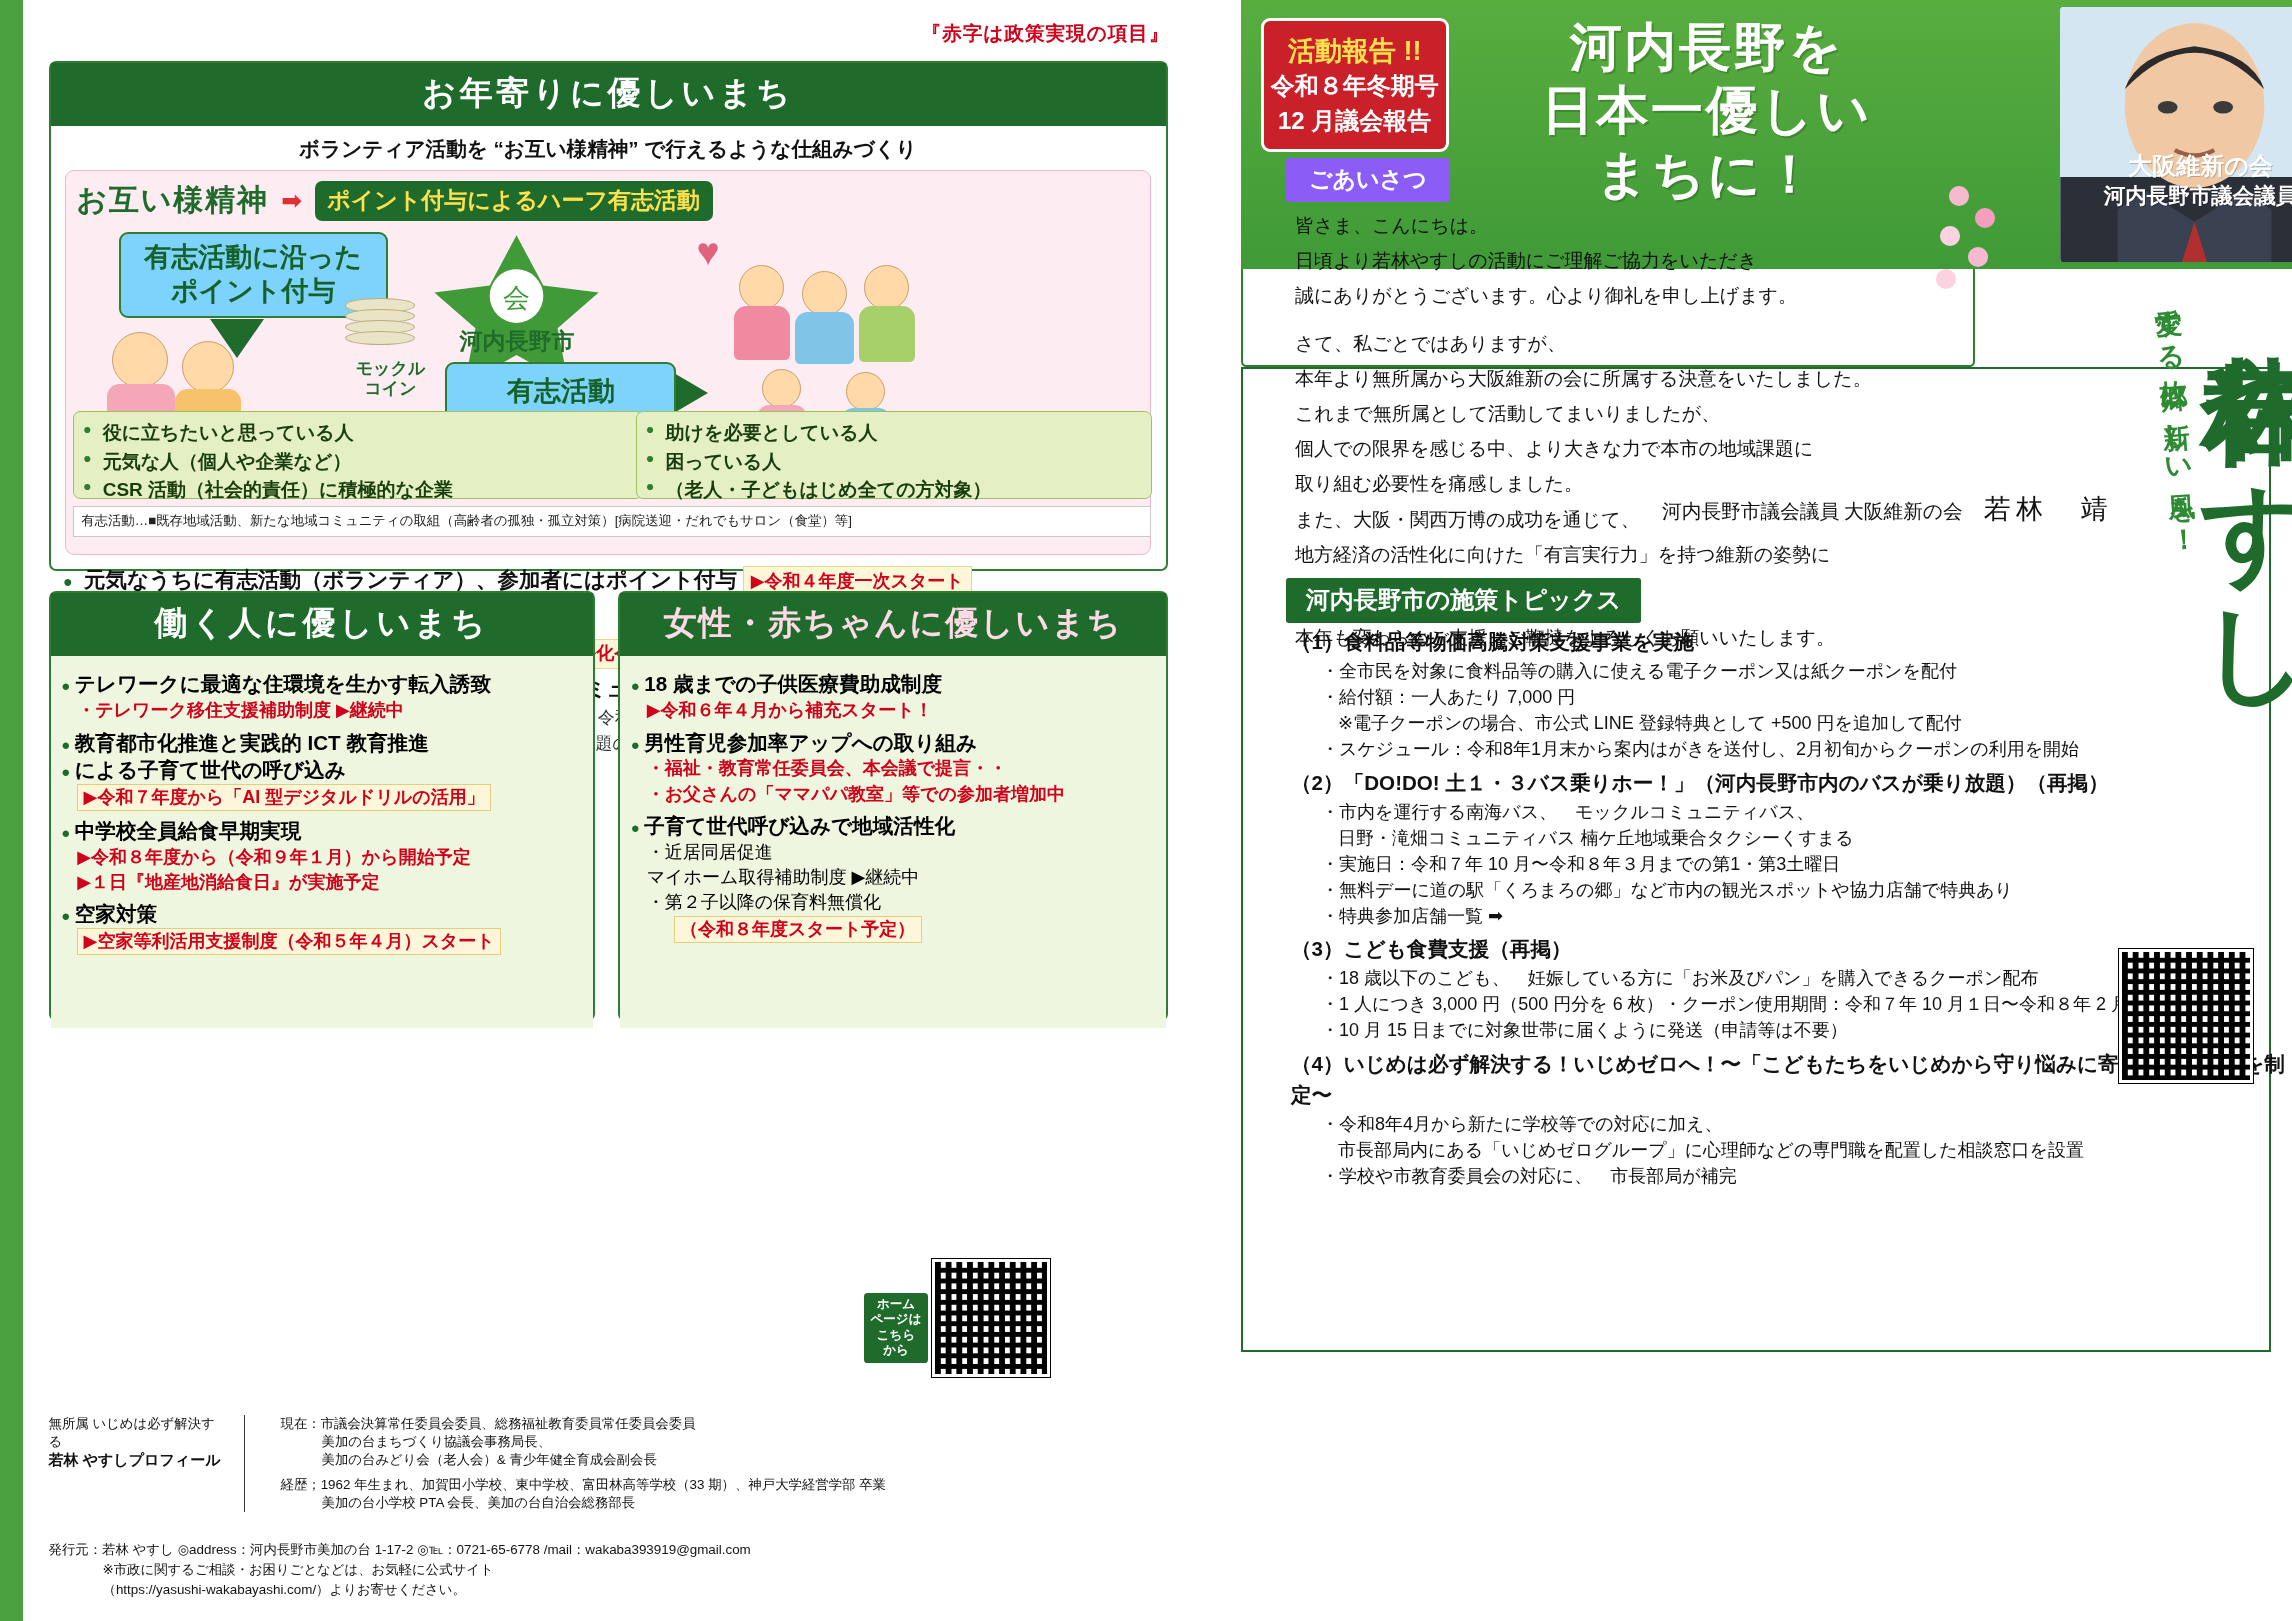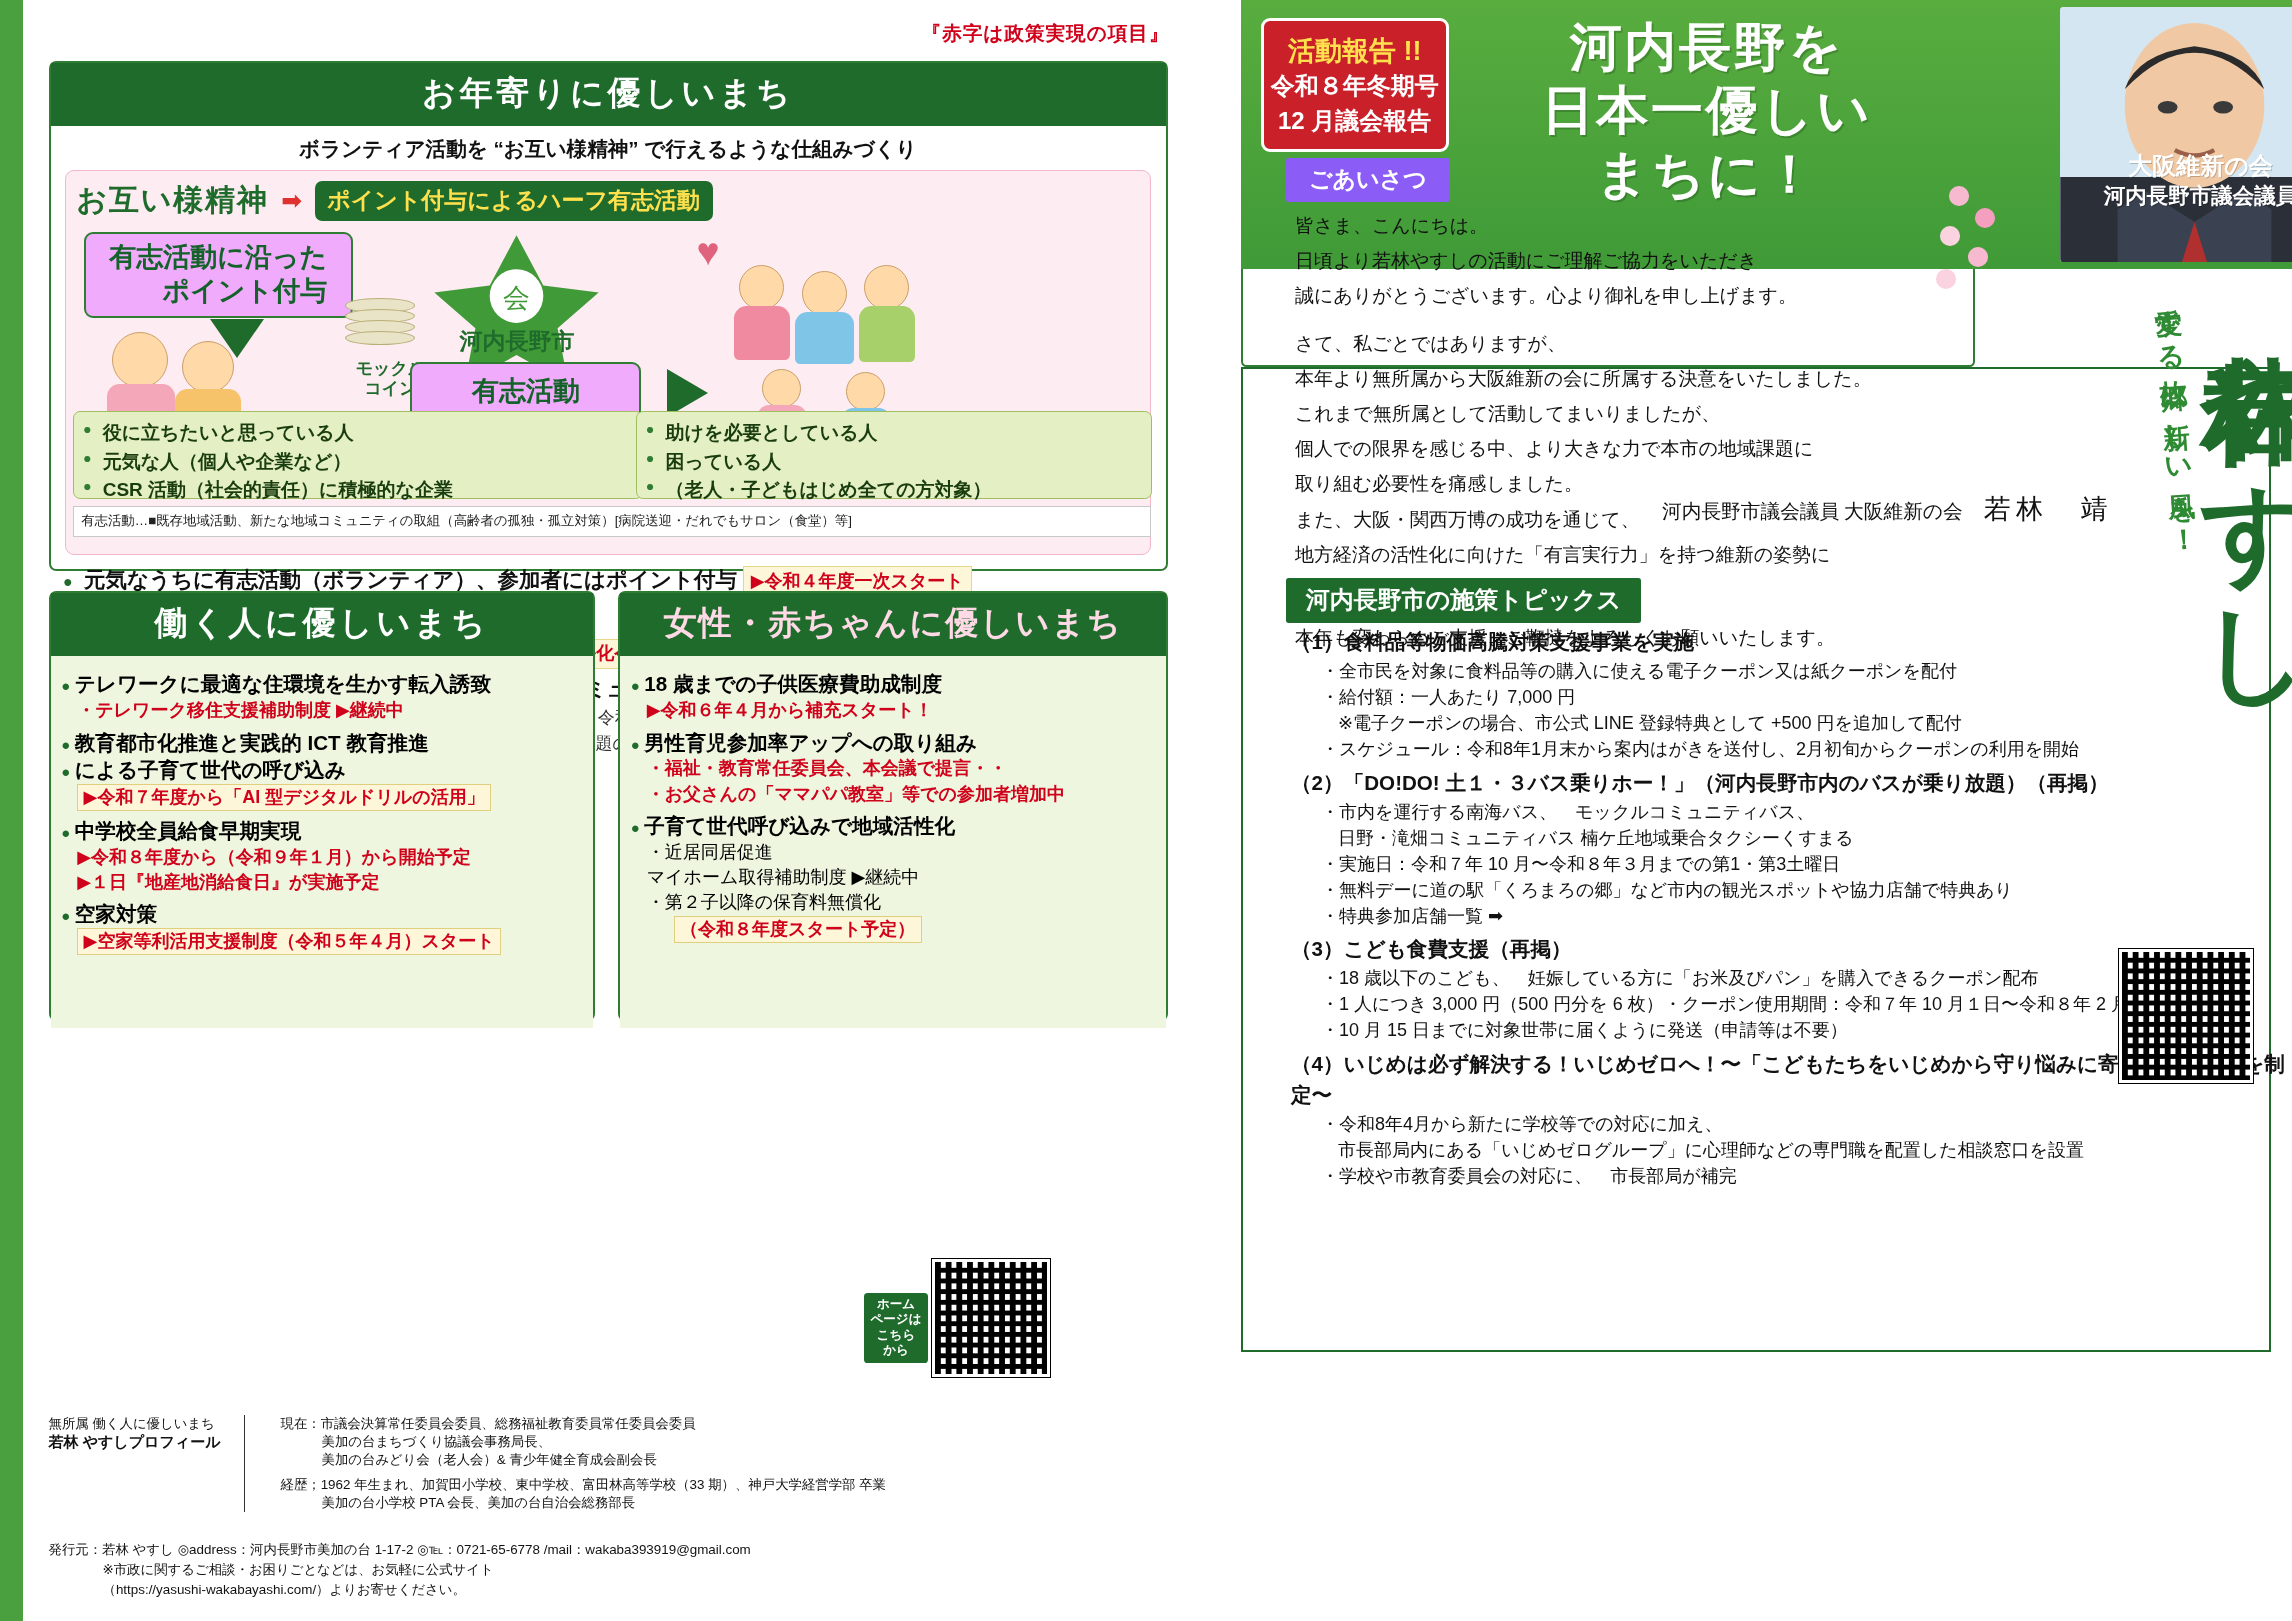--- a/index.html
+++ b/index.html
@@ -66,24 +66,25 @@
   }
   .arrow-red { color:#e03131; font-size:25px; font-weight:bold; }
   .point-pill {
     background:#1f6b2c; color:#ffe14d; font-weight:bold; font-size:23px;
     border-radius:7.2px; padding:4.5px 12.5px;
   }
 
   .diagram { position:relative; height:224px; margin-top:5.4px; }
   .dbox {
     position:absolute;
-    background:#f0abfc; border:2.7px solid #2f7d32; border-radius:9px;
-    color:#14622a; font-weight:bold; text-align:right;
+    background:#7dd3fc; border:2.7px solid #2f7d32; border-radius:9px;
+    color:#14622a; font-weight:bold; text-align:center;
     display:flex; align-items:center; justify-content:center;
     line-height:1.25;
+    margin-left:35px;
   }
   #d-point { left:7.2px; top:5.4px; width:269px; height:86px; font-size:27px; }
   #d-yushi { left:334px; top:136px; width:231px; height:59px; font-size:27px; }
   .star {
     position:absolute; left:333px; top:3.6px; width:215px; height:134px;
   }
   .star svg { width:215px; height:134px; }
   .star-label {
     position:absolute; left:333px; top:100px; width:215px;
     text-align:center; color:#1f6b2c; font-weight:bold; font-size:23px;
@@ -373,21 +374,21 @@
         <div class="sub">・近居同居促進</div>
         <div class="sub"><span>マイホーム取得補助制度 ▶継続中</span></div>
         <div class="sub">・第２子以降の保育料無償化</div>
         <div class="sub red hl" style="margin-left:43px">（令和８年度スタート予定）</div>
       </div>
     </div>
 
     <div id="profile">
       <div style="display:flex;gap:16px;">
         <div style="width:179px;">
-          <div style="font-size:13.4px;">無所属 働く人に優しいまち</div>
+          <div style="font-size:13.4px;">無所属 いじめは必ず解決する</div>
           <div class="pname">若林 やすしプロフィール</div>
         </div>
         <div class="vline" style="flex:1;padding-left:36px;">
           <div>
             <span>現在：</span><span>市議会決算常任委員会委員、総務福祉教育委員常任委員会委員</span>
           </div>
           <div style="margin-left:41px">美加の台まちづくり協議会事務局長、</div>
           <div style="margin-left:41px">美加の台みどり会（老人会）&amp; 青少年健全育成会副会長</div>
           <div style="margin-top:7.2px">
             <span>経歴；</span><span>1962 年生まれ、加賀田小学校、東中学校、富田林高等学校（33 期）、神戸大学経営学部 卒業</span>

